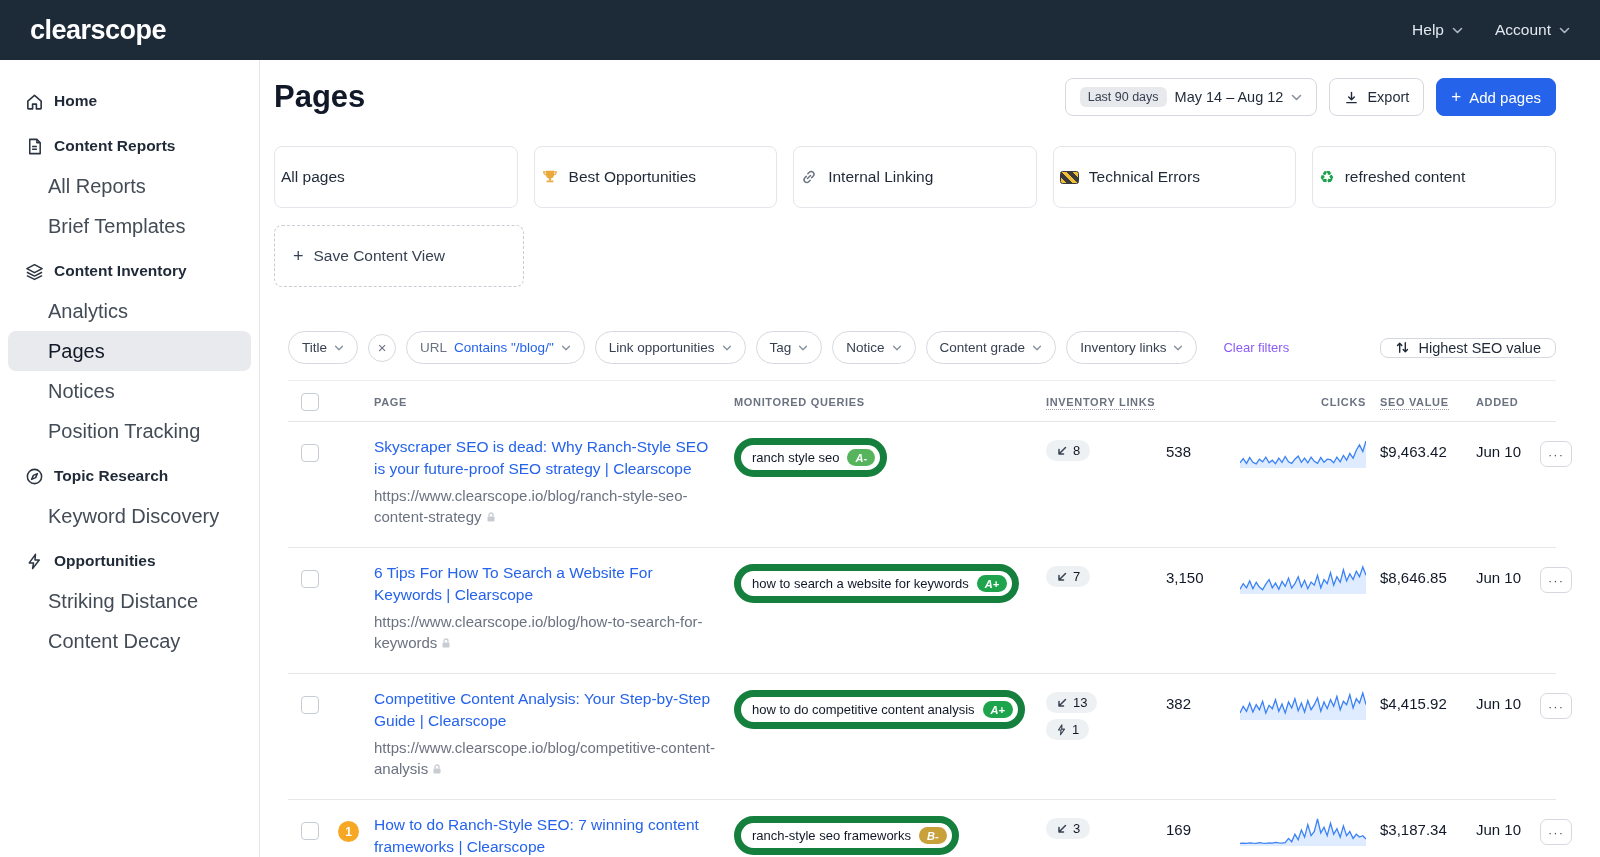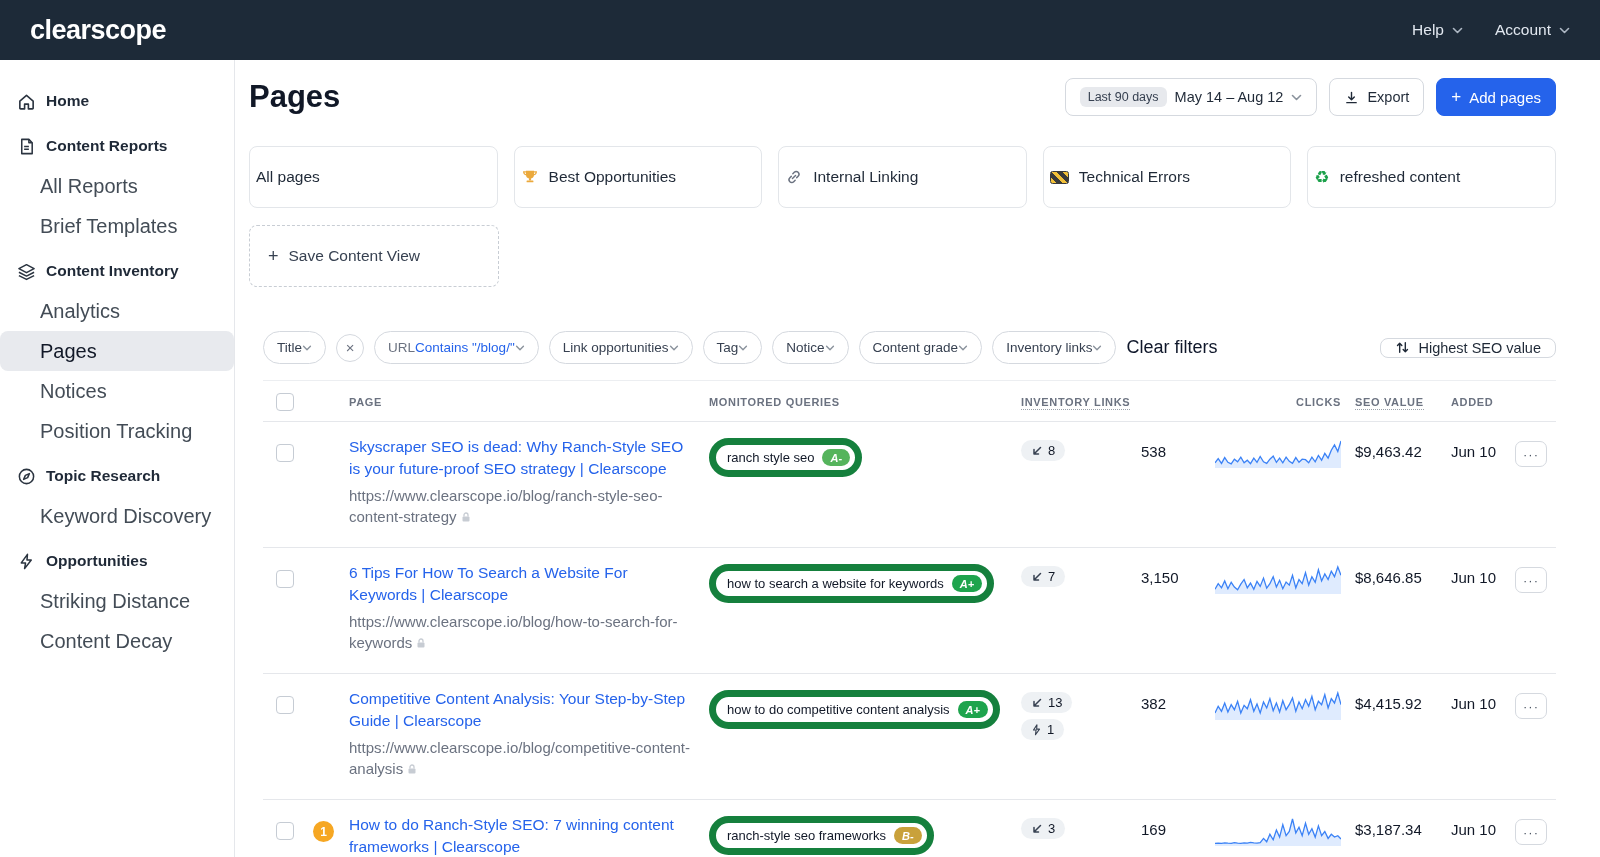--- a/index.html
+++ b/index.html
@@ -10,21 +10,21 @@
 
   
   .topbar{height:60px;background:#1d2a38;display:flex;align-items:center;justify-content:space-between;padding:0 30px}
   .logo{color:#fff;font-size:27px;font-weight:700;letter-spacing:-.5px;cursor:pointer}
   .topbar-right{display:flex;gap:32px}
   .topbar-link{display:flex;align-items:center;gap:8px;color:#e2e8f0;font-size:15.5px;cursor:pointer}
   .topbar-link .chev{color:#aeb8c4}
 
   
   .shell{display:flex;height:797px}
-  .sidebar{width:235px;flex-shrink:0;border-right:1px solid #e5e7eb;padding:16px 0 0}
+  .sidebar{width:260px;flex-shrink:0;border-right:1px solid #e5e7eb;padding:16px 8px 0}
   .side-item{display:flex;align-items:center;height:40px;border-radius:8px;padding-left:16px;gap:10px;
     font-size:15.5px;font-weight:600;color:#1f2937;margin-top:5px;cursor:pointer}
   .side-sub{padding-left:40px;font-weight:400;font-size:20px;color:#434c56;margin-top:0}
   .side-active{background:#e8eaee;color:#111827;font-weight:500}
   .side-icon{width:20px;height:20px;display:flex;align-items:center;justify-content:center;color:#2b3440}
 
   .main{flex:1;padding:18px 44px 0 14px;overflow:hidden}
 
   
   .page-header{display:flex;align-items:center;justify-content:space-between}
@@ -44,27 +44,27 @@
   .stripes{width:19px;height:13px;border-radius:2.5px;border:1px solid #3a3a3a;
     background:repeating-linear-gradient(45deg,#f2c038 0 4px,#3a3a3a 4px 8px);flex-shrink:0}
   .recycle{color:#1ca14b;font-size:17px;line-height:1}
   .save-view{margin-top:17px;width:250px;height:62px;border:1px dashed #c8cdd4;border-radius:8px;background:#fff;
     display:flex;align-items:center;padding:0 18px;gap:10px;font-size:15.5px;font-weight:500;color:#374151;cursor:pointer}
   .save-view .plus,.view-plus{font-size:18px;color:#374151}
 
   
   .lower{margin-left:14px}
   .filters-row{display:flex;align-items:center;gap:10px;margin-top:44px}
-  .pill{display:flex;align-items:center;border:1px solid #d5d9df;border-radius:999px;height:33px;
+  .pill{display:flex;align-items:center;gap:7px;border:1px solid #d5d9df;border-radius:999px;height:33px;
     padding:0 13px;font-size:13.5px;color:#374151;background:#fff;cursor:pointer;white-space:nowrap}
   .pill .field{color:#6b7280}
   .pill .value{color:#2563eb}
   .close-circle{width:28px;height:28px;border:1px solid #d5d9df;border-radius:50%;display:flex;align-items:center;
     justify-content:center;color:#6b7280;font-size:15px;background:#fff;cursor:pointer;flex-shrink:0}
-  .link-text{color:#0f172a;font-size:18px;margin-left:0;cursor:pointer;white-space:nowrap}
+  .link-text{color:#8b5cf6;font-size:13px;margin-left:16px;cursor:pointer;white-space:nowrap}
   .sort-btn{margin-left:auto;height:20px;font-weight:500}
 
   
   .table{margin-top:16px;border-top:1px solid #eceef1}
   .thead,.trow{display:grid;grid-template-columns:44px 42px 360px 312px 120px 60px 140px 110px 64px 42px}
   .thead{padding:12px 0 10px;align-items:center}
   .th{font-size:11px;font-weight:700;color:#6b7280;letter-spacing:.06em}
   .th-underline{border-bottom:1.5px dotted #9aa1aa;padding-bottom:1px}
   .th-clicks{grid-column:6 / span 2;text-align:right}
   .th-seo{padding-left:14px}

